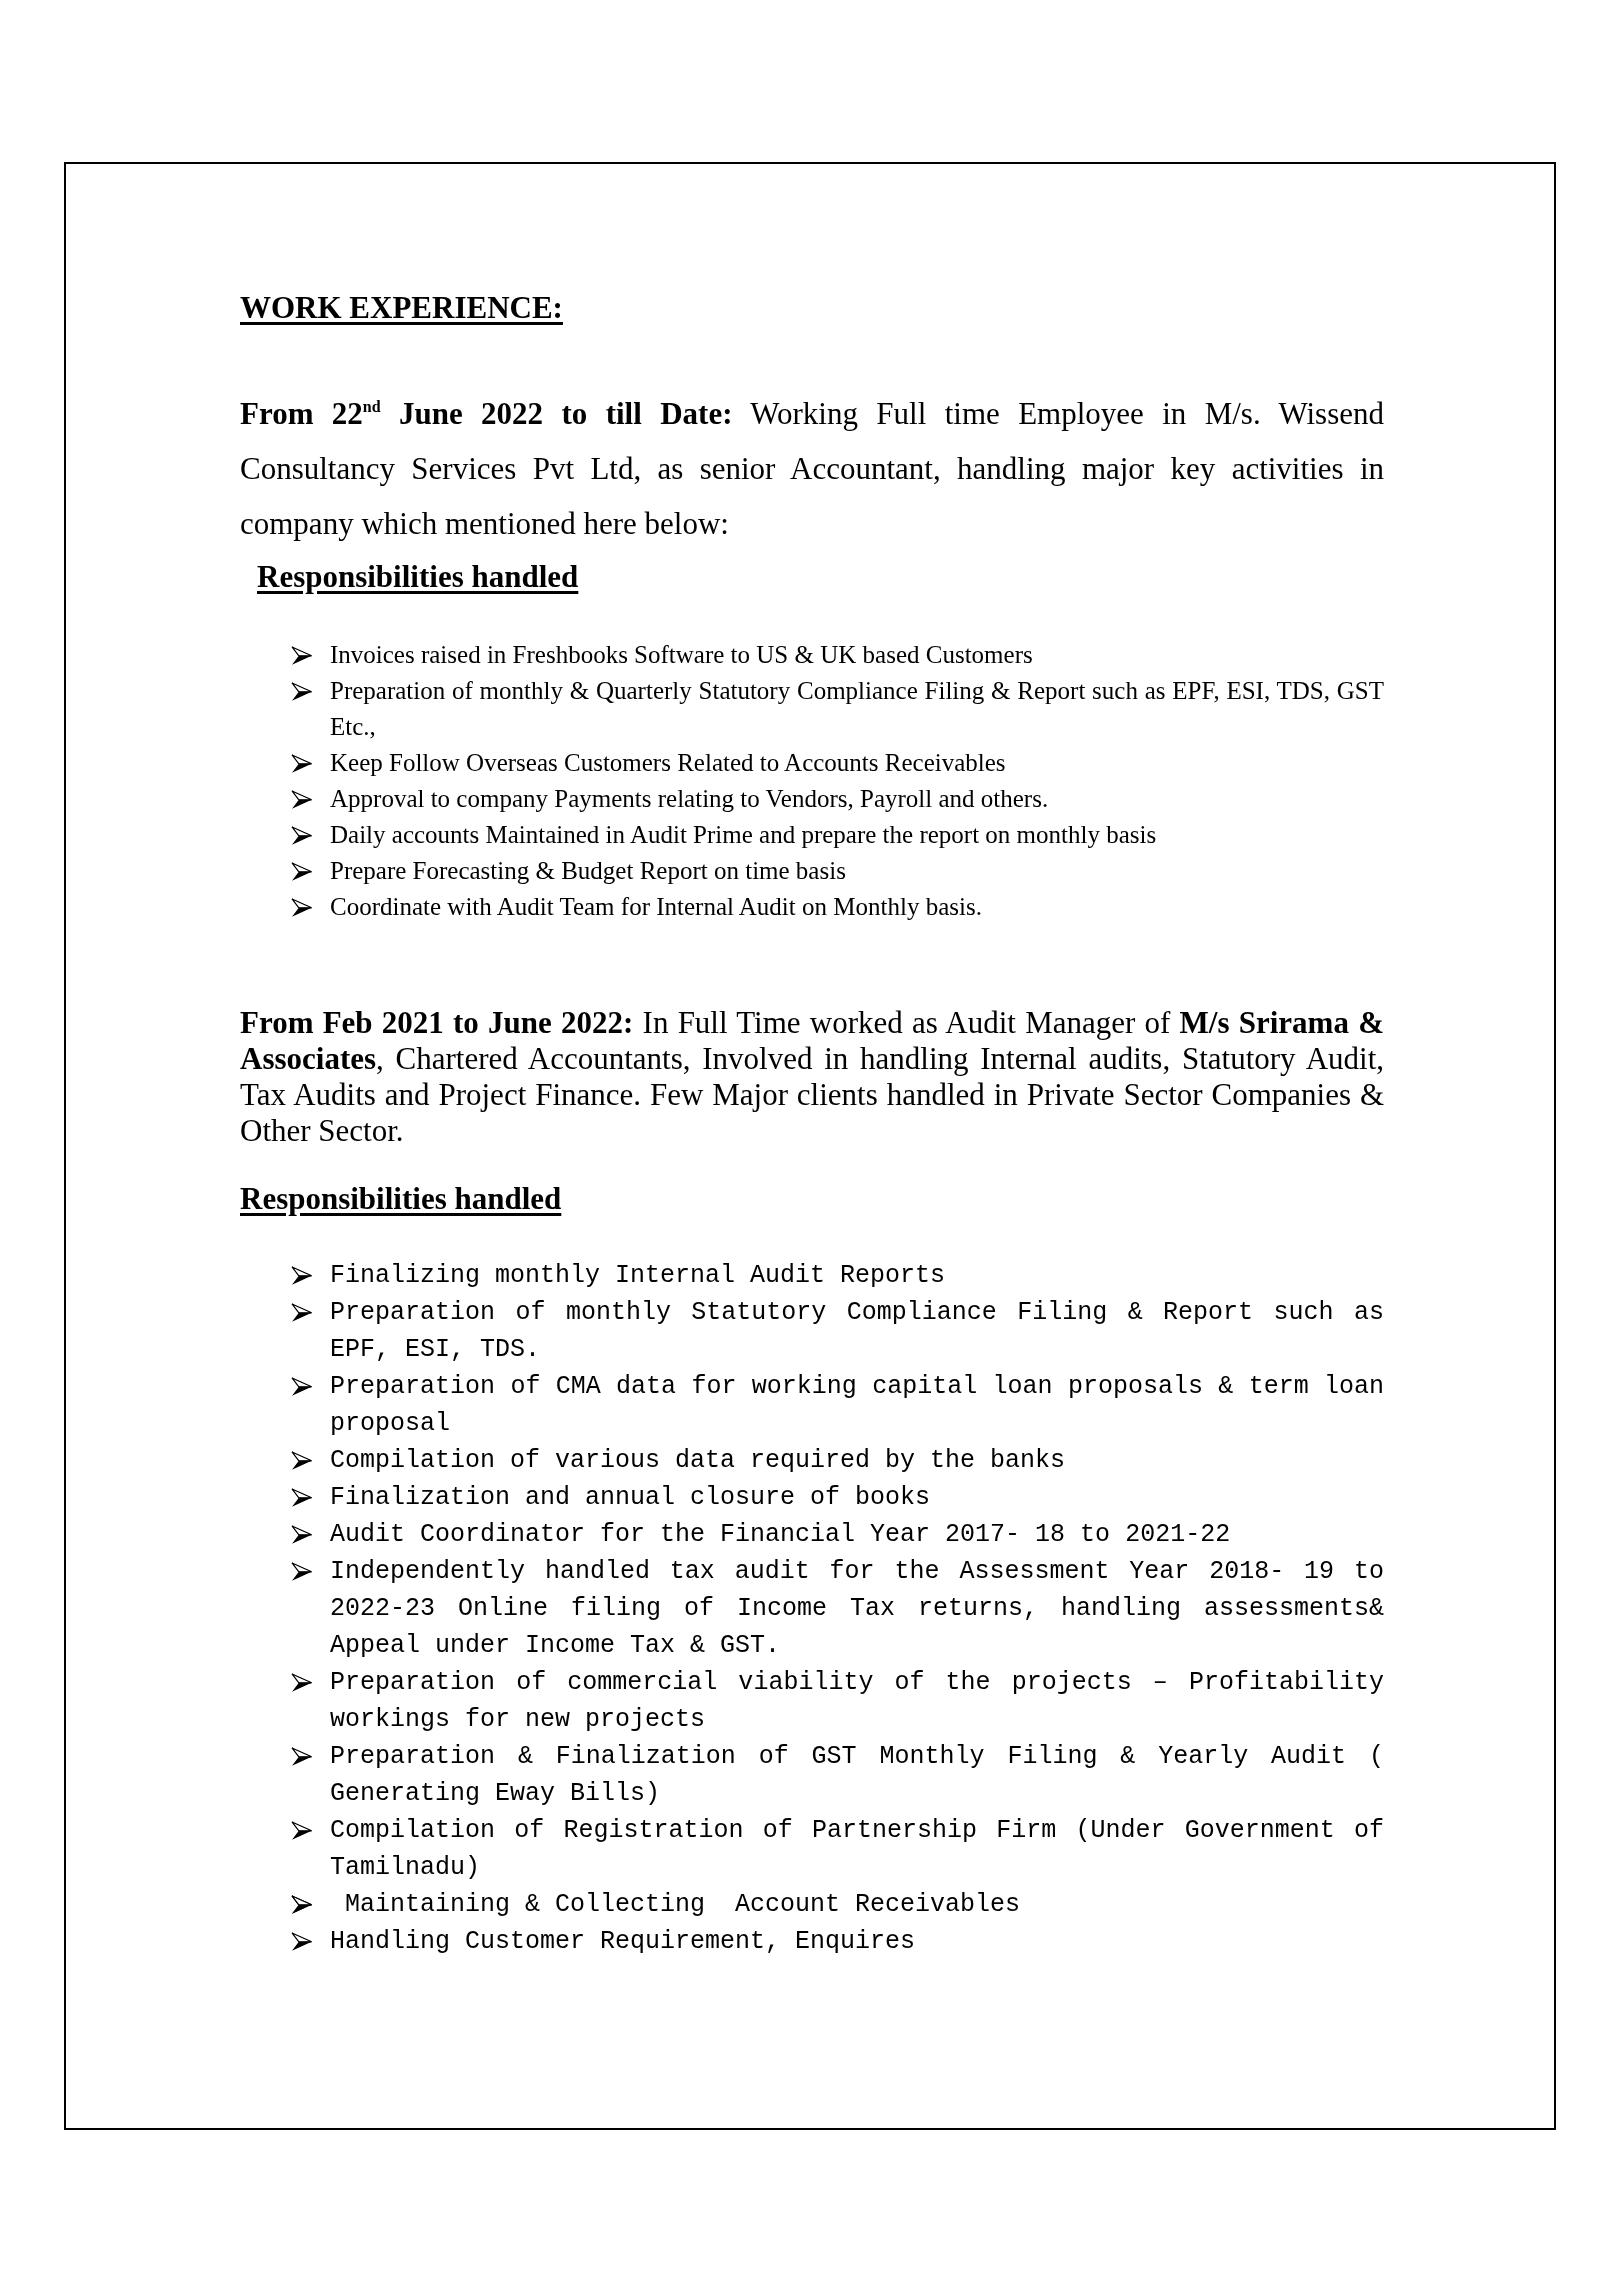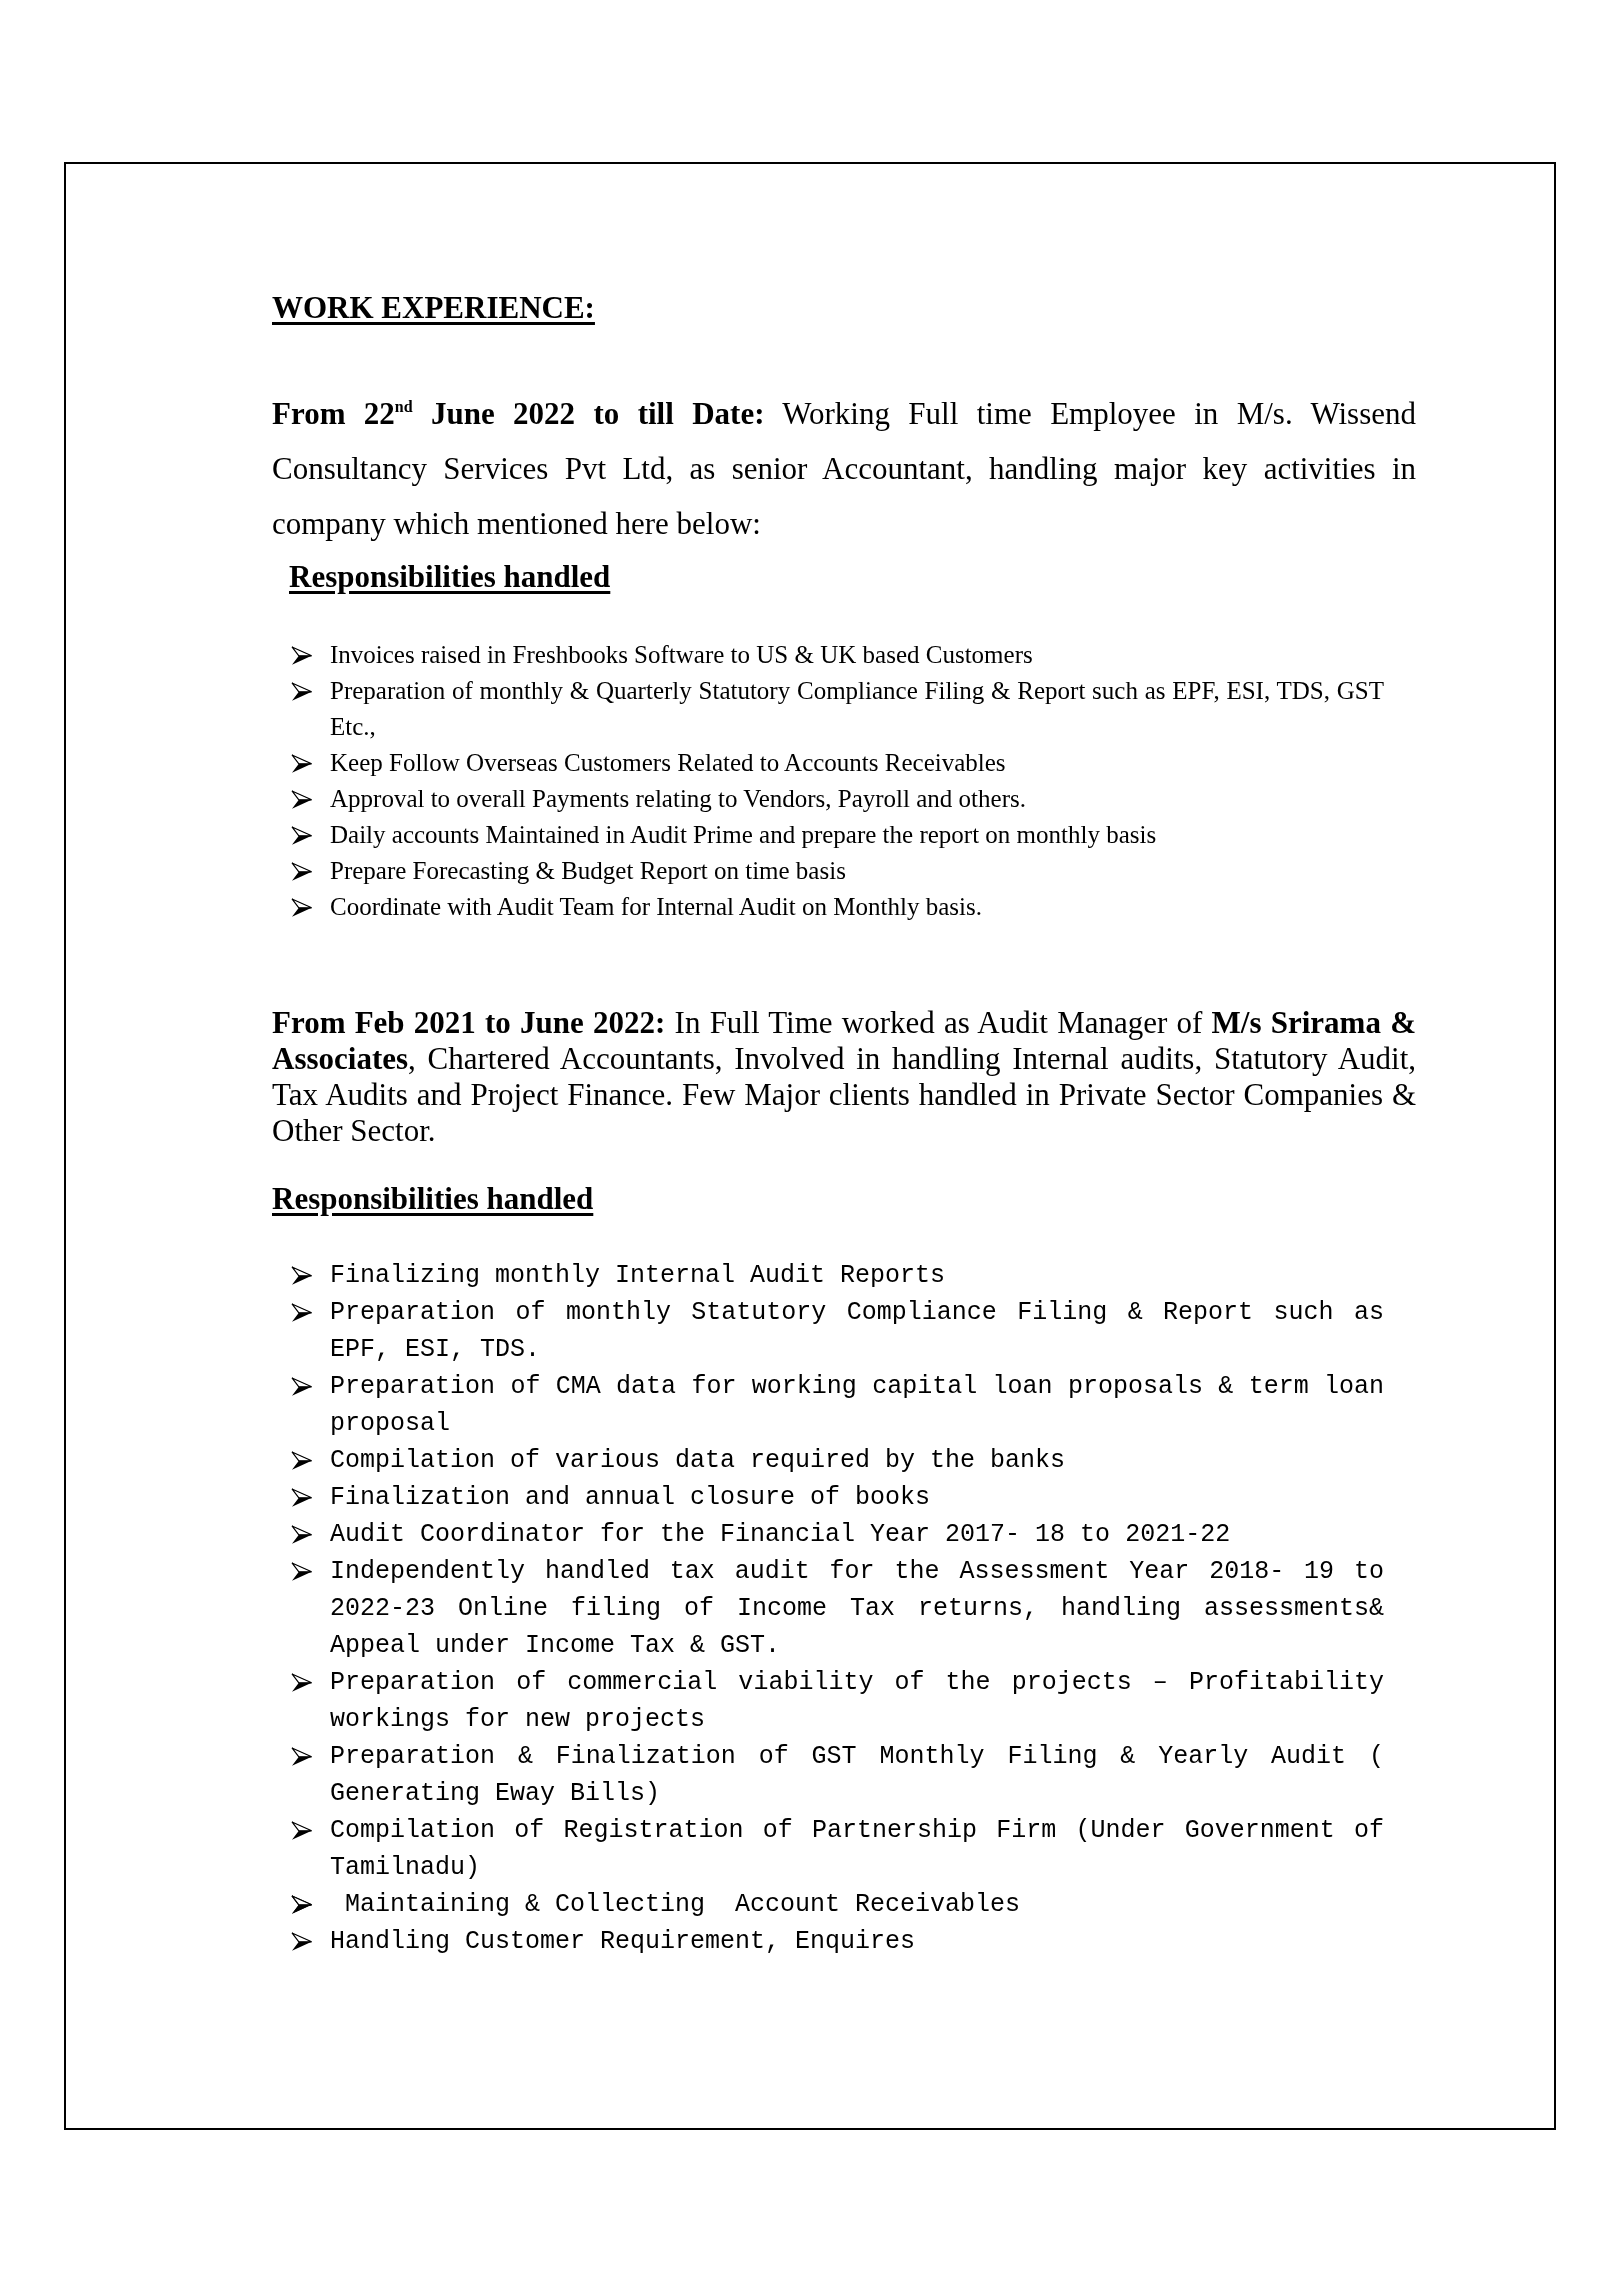--- a/index.html
+++ b/index.html
@@ -21,21 +21,20 @@
     top: 162px;
     width: 1488px;
     height: 1964px;
     border: 2.9px solid #000000;
   }
   .block {
     position: absolute;
     left: 240px;
     width: 1144px;
     font-size: 31px;
-    margin-left: 32px;
   }
   .heading {
     font-weight: bold;
     text-decoration: underline;
     text-decoration-thickness: 2.9px;
     text-underline-offset: 3.9px;
     line-height: 35px;
     white-space: nowrap;
   }
   .para {
@@ -114,21 +113,21 @@
         <svg viewBox="0 0 22 22">
           <path d="M1 2 L21 11 L1 20 L8 11 Z" fill="#000"></path>
           <path d="M1 2 L21 11 L8 11 Z" fill="#fff" stroke="#000" stroke-width="1.2"></path>
         </svg>
       </span><span>Keep Follow Overseas Customers Related to Accounts Receivables</span></li>
   <li><span class="bullet-arrow">
         <svg viewBox="0 0 22 22">
           <path d="M1 2 L21 11 L1 20 L8 11 Z" fill="#000"></path>
           <path d="M1 2 L21 11 L8 11 Z" fill="#fff" stroke="#000" stroke-width="1.2"></path>
         </svg>
-      </span><span>Approval to overall Payments relating to Vendors, Payroll and others.</span></li>
+      </span><span>Approval to company Payments relating to Vendors, Payroll and others.</span></li>
   <li><span class="bullet-arrow">
         <svg viewBox="0 0 22 22">
           <path d="M1 2 L21 11 L1 20 L8 11 Z" fill="#000"></path>
           <path d="M1 2 L21 11 L8 11 Z" fill="#fff" stroke="#000" stroke-width="1.2"></path>
         </svg>
       </span><span>Daily accounts Maintained in Audit Prime and prepare the report on monthly basis</span></li>
   <li><span class="bullet-arrow">
         <svg viewBox="0 0 22 22">
           <path d="M1 2 L21 11 L1 20 L8 11 Z" fill="#000"></path>
           <path d="M1 2 L21 11 L8 11 Z" fill="#fff" stroke="#000" stroke-width="1.2"></path>

